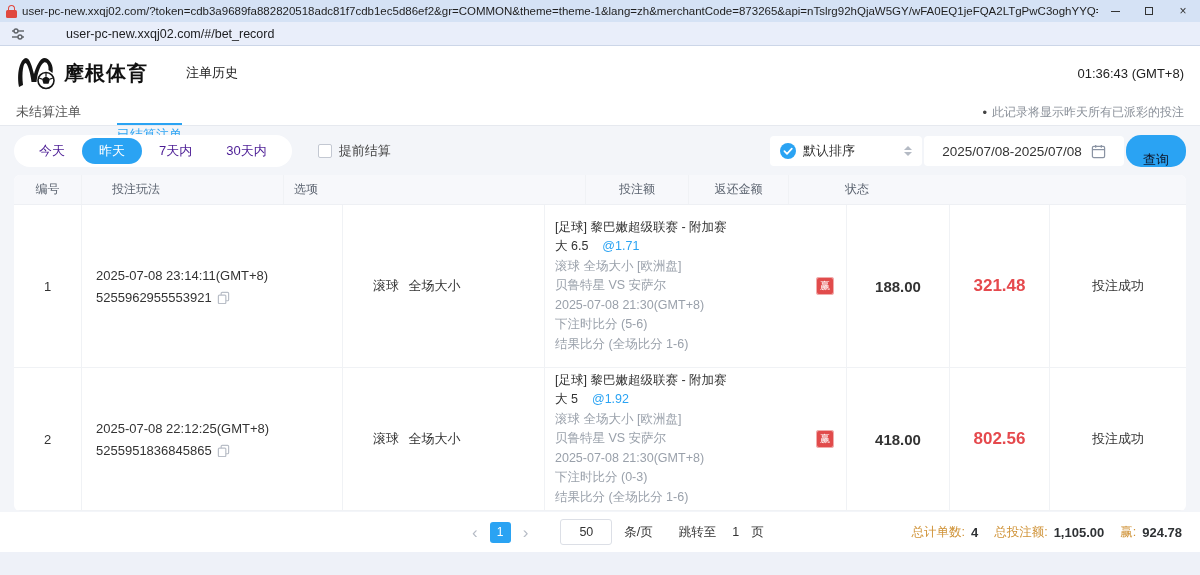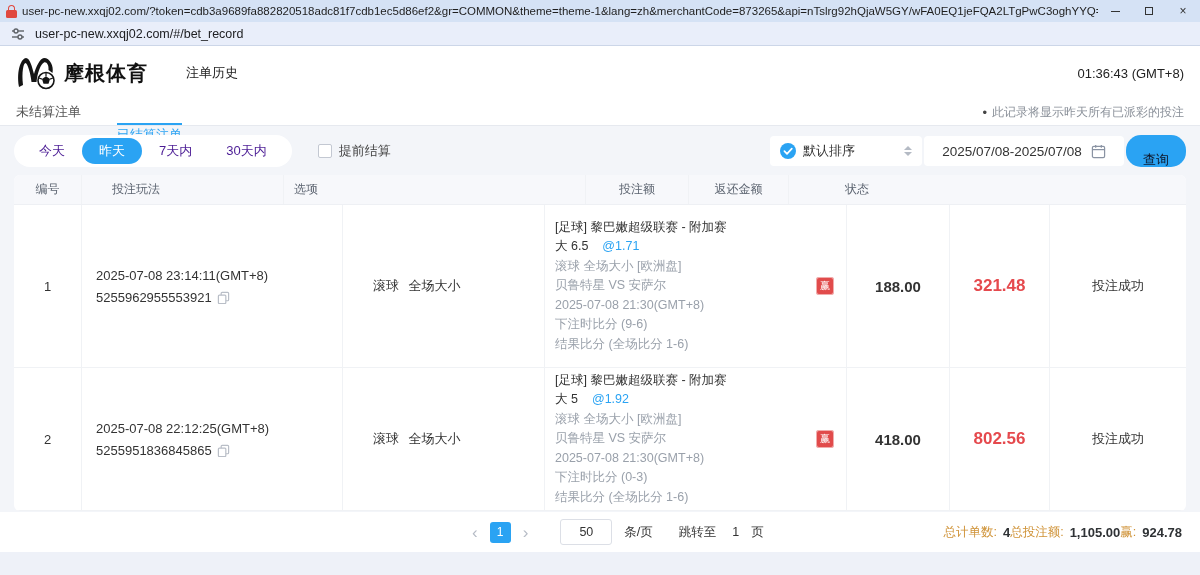--- a/index.html
+++ b/index.html
@@ -12,21 +12,21 @@
   .titlebar .title { font-size:11.5px; color:#1e1e1e; white-space:nowrap; overflow:hidden; flex:1 1 auto; margin-left:5px; }
   .winctrls { display:flex; flex:none; }
   .winctrl { width:34px; height:22px; display:flex; align-items:center; justify-content:center; cursor:default; }
   .glyph-min { width:9px; height:1px; background:#333; display:block; }
   .glyph-max { width:8px; height:8px; border:1px solid #333; display:block; }
   .glyph-close { font-size:12px; color:#333; line-height:1; }
   .lock-icon { width:11px; height:13px; position:relative; flex:none; }
   .lock-icon .body { position:absolute; left:0; bottom:0; width:11px; height:8px; background:#e0483e; border-radius:1.5px; }
   .lock-icon .arc { position:absolute; left:2px; top:0; width:7px; height:7px; border:1.5px solid #e0483e; border-bottom:none; border-radius:5px 5px 0 0; }
 
-  .urlbar { height:24px; background:#e9eefa; border-bottom:1px solid #ccd6e8; display:flex; align-items:center; padding-left:10px; flex:none; }
+  .urlbar { height:24px; background:#e9eefa; border-bottom:1px solid #ccd6e8; display:flex; align-items:center; padding-left:10px; flex:none;gap:31px; }
   .urlbar .url { font-size:12.5px; color:#202124; margin-left:9px; }
 
   
   .appheader { height:54px; background:#fff; display:flex; align-items:center; padding:0 16px; flex:none; }
   .brand { font-size:20px; font-weight:bold; color:#111; margin-left:8px; letter-spacing:1px; }
   .pagetitle { font-size:13px; color:#222; margin-left:38px; }
   .clock { margin-left:auto; font-size:13px; color:#222; }
 
   .tabrow { height:26px; background:#fff; border-bottom:1px solid #e6e9ef; display:flex; align-items:stretch; padding:0 16px; flex:none; }
   .tab { font-size:13px; color:#555; line-height:24px; margin-right:36px; cursor:pointer; }
@@ -87,21 +87,21 @@
 
   
   .footer { height:40px; background:#fff; display:flex; align-items:center; padding-left:466px; padding-right:18px; flex:none; margin-top:1px; }
   .pg-chevron { font-size:17px; color:#b6bcc6; padding:0 6px; cursor:pointer; line-height:1; }
   .pg-page { width:21px; height:21px; background:var(--accent,#2aa3f3); color:#fff; border-radius:3px; font-size:12px; display:flex; align-items:center; justify-content:center; margin:0 6px; cursor:pointer; }
   .pg-size { width:52px; height:26px; border:1px solid #dcdfe6; border-radius:3px; font-size:12.5px; color:#333; display:flex; align-items:center; justify-content:center; margin-left:26px; cursor:text; background:#fff; }
   .pg-lbl { font-size:12.5px; color:#333; margin-left:12px; }
   .pg-jump { margin-left:26px; }
   .pg-jumpval { margin-left:16px; cursor:text; }
   .summary { margin-left:auto; display:flex; align-items:center; font-size:12.5px; white-space:nowrap; }
-  .sum-lbl { color:var(--warn,#cf9236); }
+  .sum-lbl { color:var(--warn,#cf9236); margin-left:16px; }
   .sum-val { color:#2f3235; font-weight:bold; font-size:13px; margin-left:6px; }
   .bottomstrip { flex:1 1 auto; background:#eef1f8; }
 </style>
 </head>
 <body>
 
 <div class="screen">
 
   <div class="titlebar">
     <span class="lock-icon">
@@ -219,21 +219,21 @@
           <span class="play-val">滚球 全场大小</span>
         </div>
       <div class="cell c-opt optwrap">
         <div class="opt-line opt-league">[足球] 黎巴嫩超级联赛 - 附加赛</div>
         <div class="opt-line opt-pickline">
           <span>大 6.5</span><span class="opt-odds">@1.71</span>
         </div>
         <div class="opt-line">滚球 全场大小 [欧洲盘]</div>
         <div class="opt-line">贝鲁特星 VS 安萨尔</div>
         <div class="opt-line">2025-07-08 21:30(GMT+8)</div>
-        <div class="opt-line">下注时比分 (9-6)</div>
+        <div class="opt-line">下注时比分 (5-6)</div>
         <div class="opt-line">结果比分 (全场比分 1-6)</div>
         <span class="win-badge">赢</span>
       </div>
       <div class="cell c-stake">
           <span class="stake-val">188.00</span>
         </div>
       <div class="cell c-return">
           <span class="return-val">321.48</span>
         </div>
       <div class="cell c-status">

